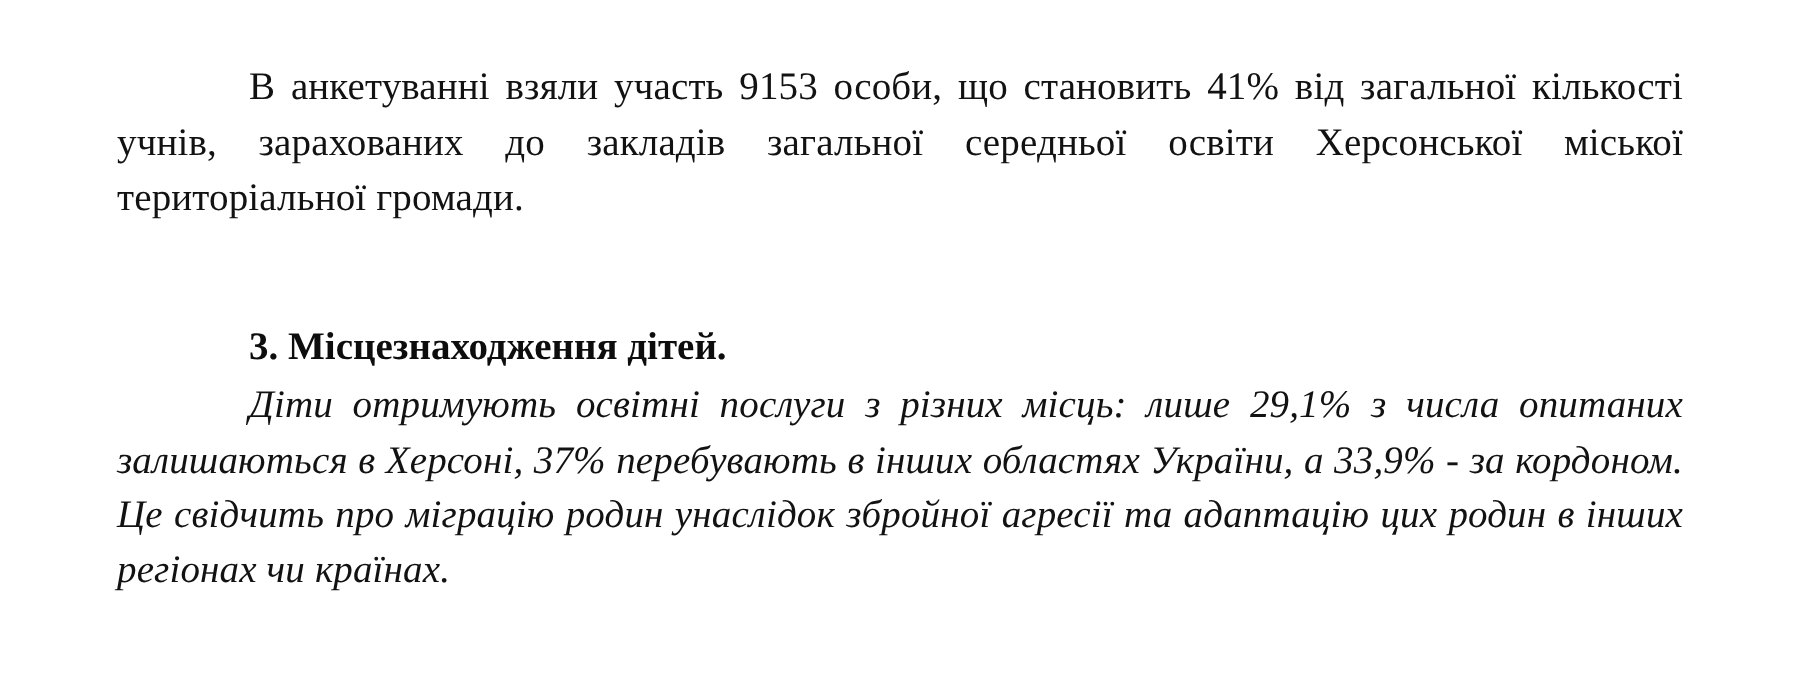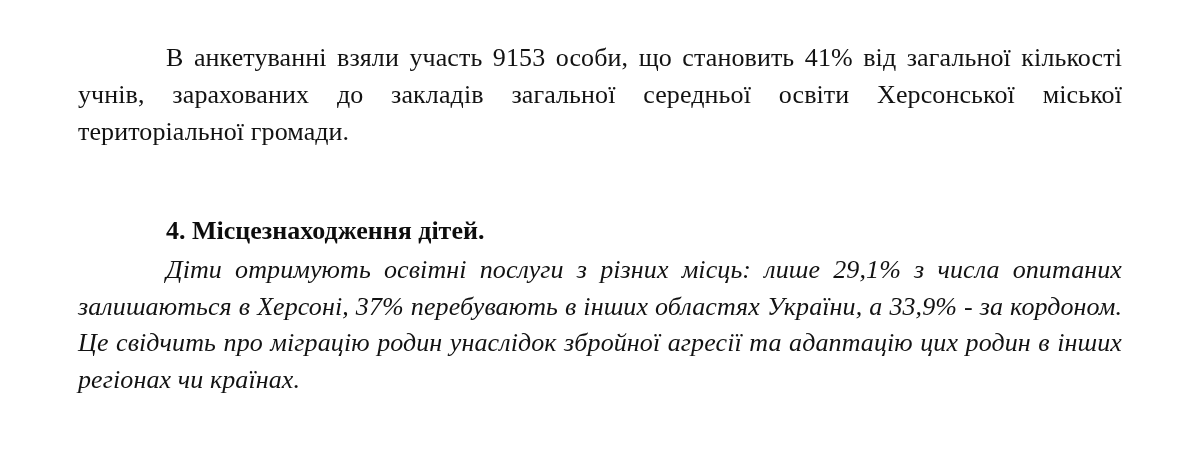--- a/index.html
+++ b/index.html
@@ -51,17 +51,17 @@
 </style>
 </head>
 <body>
 
 <div class="page">
 
   <p class="para last-line-left">В анкетуванні взяли участь 9153 особи, що становить 41% від загальної кількості учнів, зарахованих до закладів загальної середньої освіти Херсонської міської територіальної громади.</p>
 
   <div class="spacer-block"></div>
 
-  <h2 class="heading">4. Місцезнаходження дітей.</h2>
+  <h2 class="heading">3. Місцезнаходження дітей.</h2>
 
   <p class="para section-body last-line-left">Діти отримують освітні послуги з різних місць: лише 29,1% з числа опитаних залишаються в Херсоні, 37% перебувають в інших областях України, а 33,9% - за кордоном. Це свідчить про міграцію родин унаслідок збройної агресії та адаптацію цих родин в інших регіонах чи країнах.</p>
 
 </div>
 
 </body></html>

